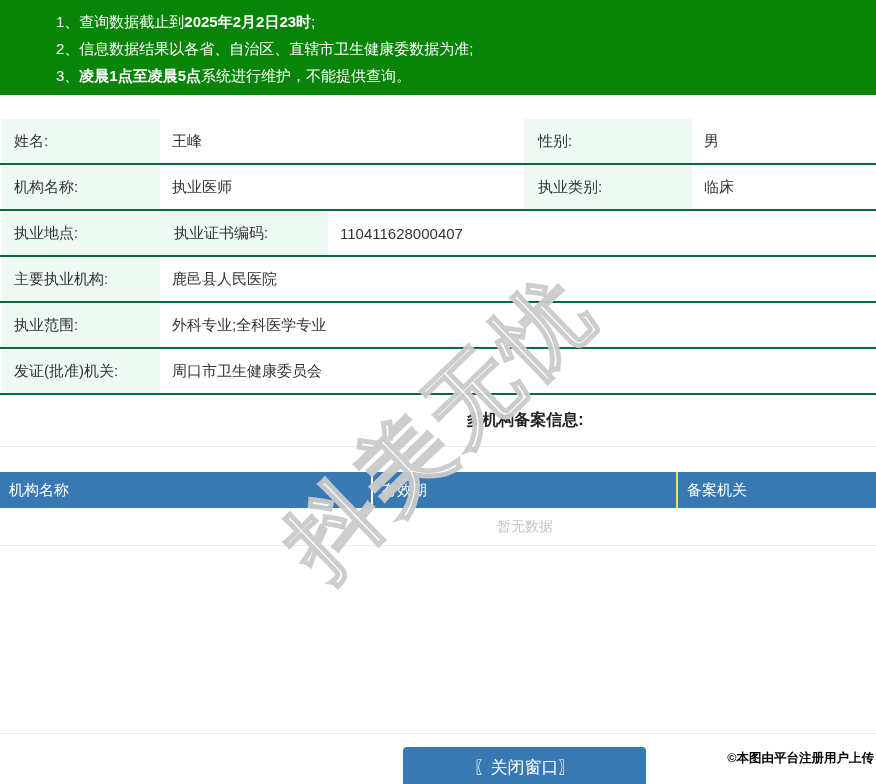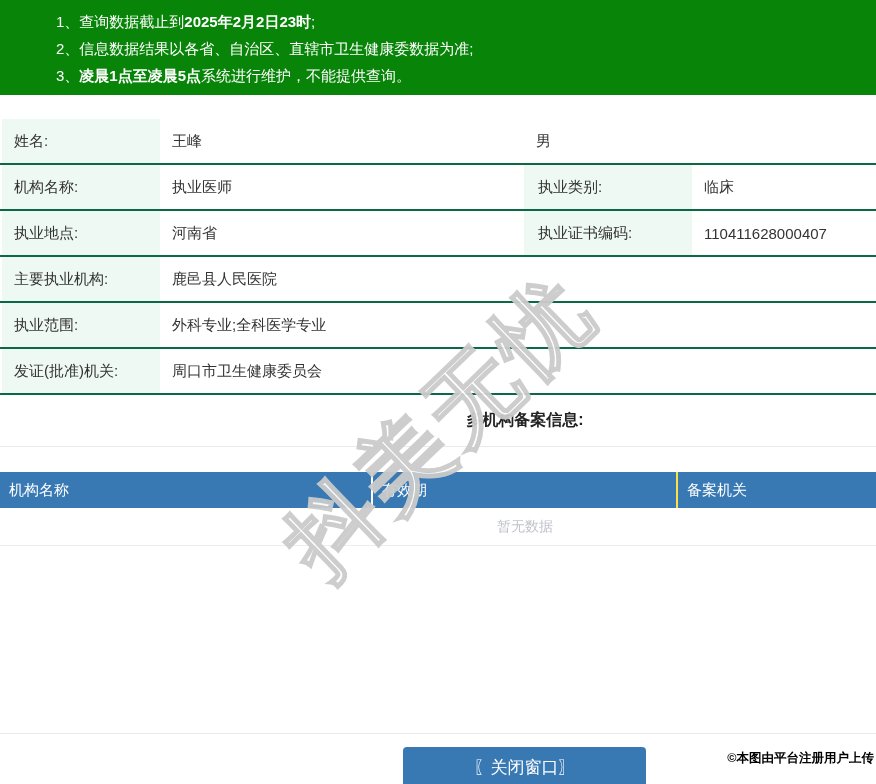--- a/index.html
+++ b/index.html
@@ -97,31 +97,31 @@
   <div class="notice">
     <div class="notice-line"><span>1、</span><span>查询数据截止到</span><b>2025年2月2日23时</b><span>;</span></div>
     <div class="notice-line"><span>2、</span><span>信息数据结果以各省、自治区、直辖市卫生健康委数据为准;</span><b></b><span></span></div>
     <div class="notice-line"><span>3、</span><span></span><b>凌晨1点至凌晨5点</b><span>系统进行维护，不能提供查询。</span></div>
   </div>
 
   <div class="info-table">
     <div class="irow">
       <div class="cell lbl lbl1">姓名:</div>
       <div class="cell val1">王峰</div>
+      <div class="cell lbl lbl2">性别:</div>
       <div class="cell val2">男</div>
     </div>
     <div class="irow">
       <div class="cell lbl lbl1">机构名称:</div>
       <div class="cell val1">执业医师</div>
       <div class="cell lbl lbl2">执业类别:</div>
       <div class="cell val2">临床</div>
     </div>
     <div class="irow">
       <div class="cell lbl lbl1">执业地点:</div>
-      <div class="cell val1">河南省</div>
       <div class="cell lbl lbl2">执业证书编码:</div>
       <div class="cell val2">110411628000407</div>
     </div>
     <div class="irow">
       <div class="cell lbl lbl1">主要执业机构:</div>
       <div class="cell valspan">鹿邑县人民医院</div>
     </div>
     <div class="irow">
       <div class="cell lbl lbl1">执业范围:</div>
       <div class="cell valspan">外科专业;全科医学专业</div>

